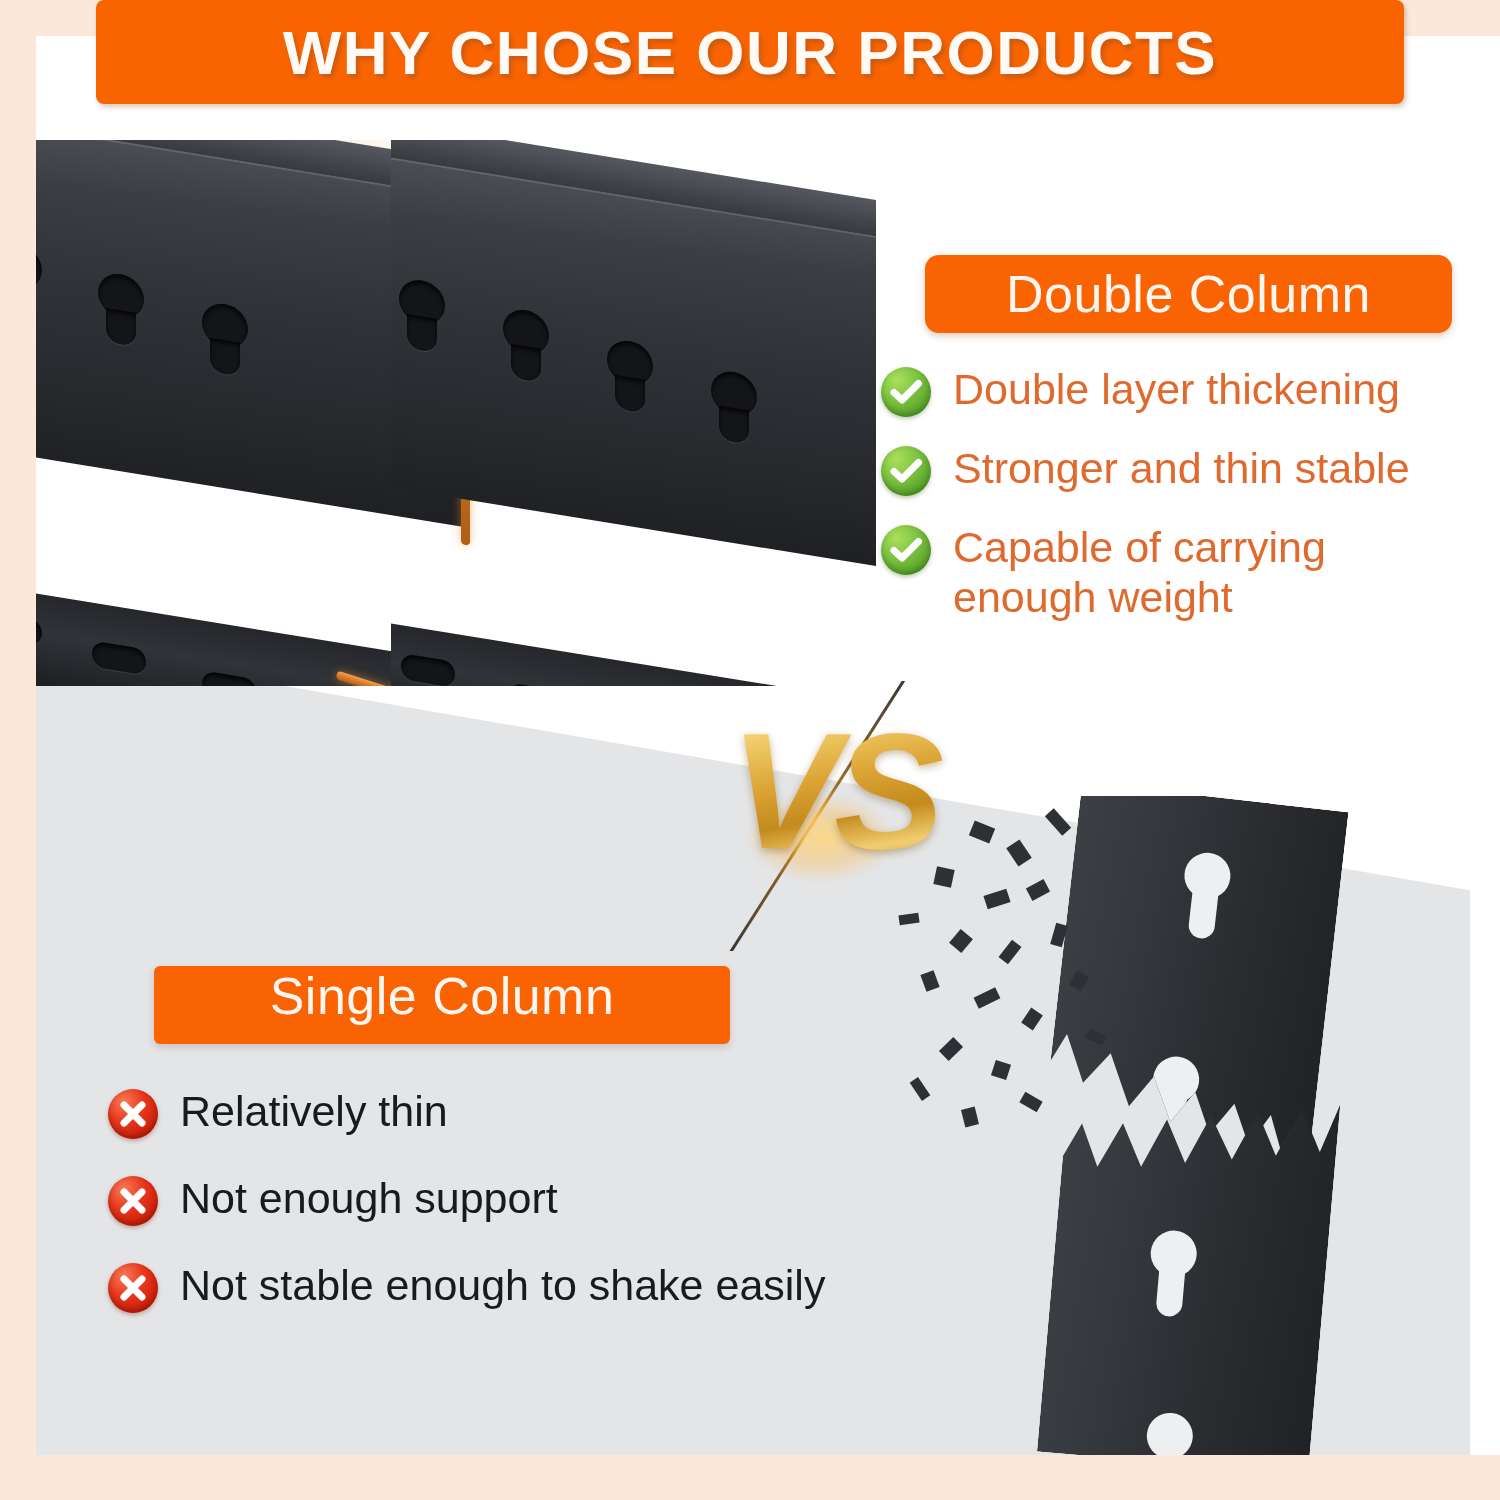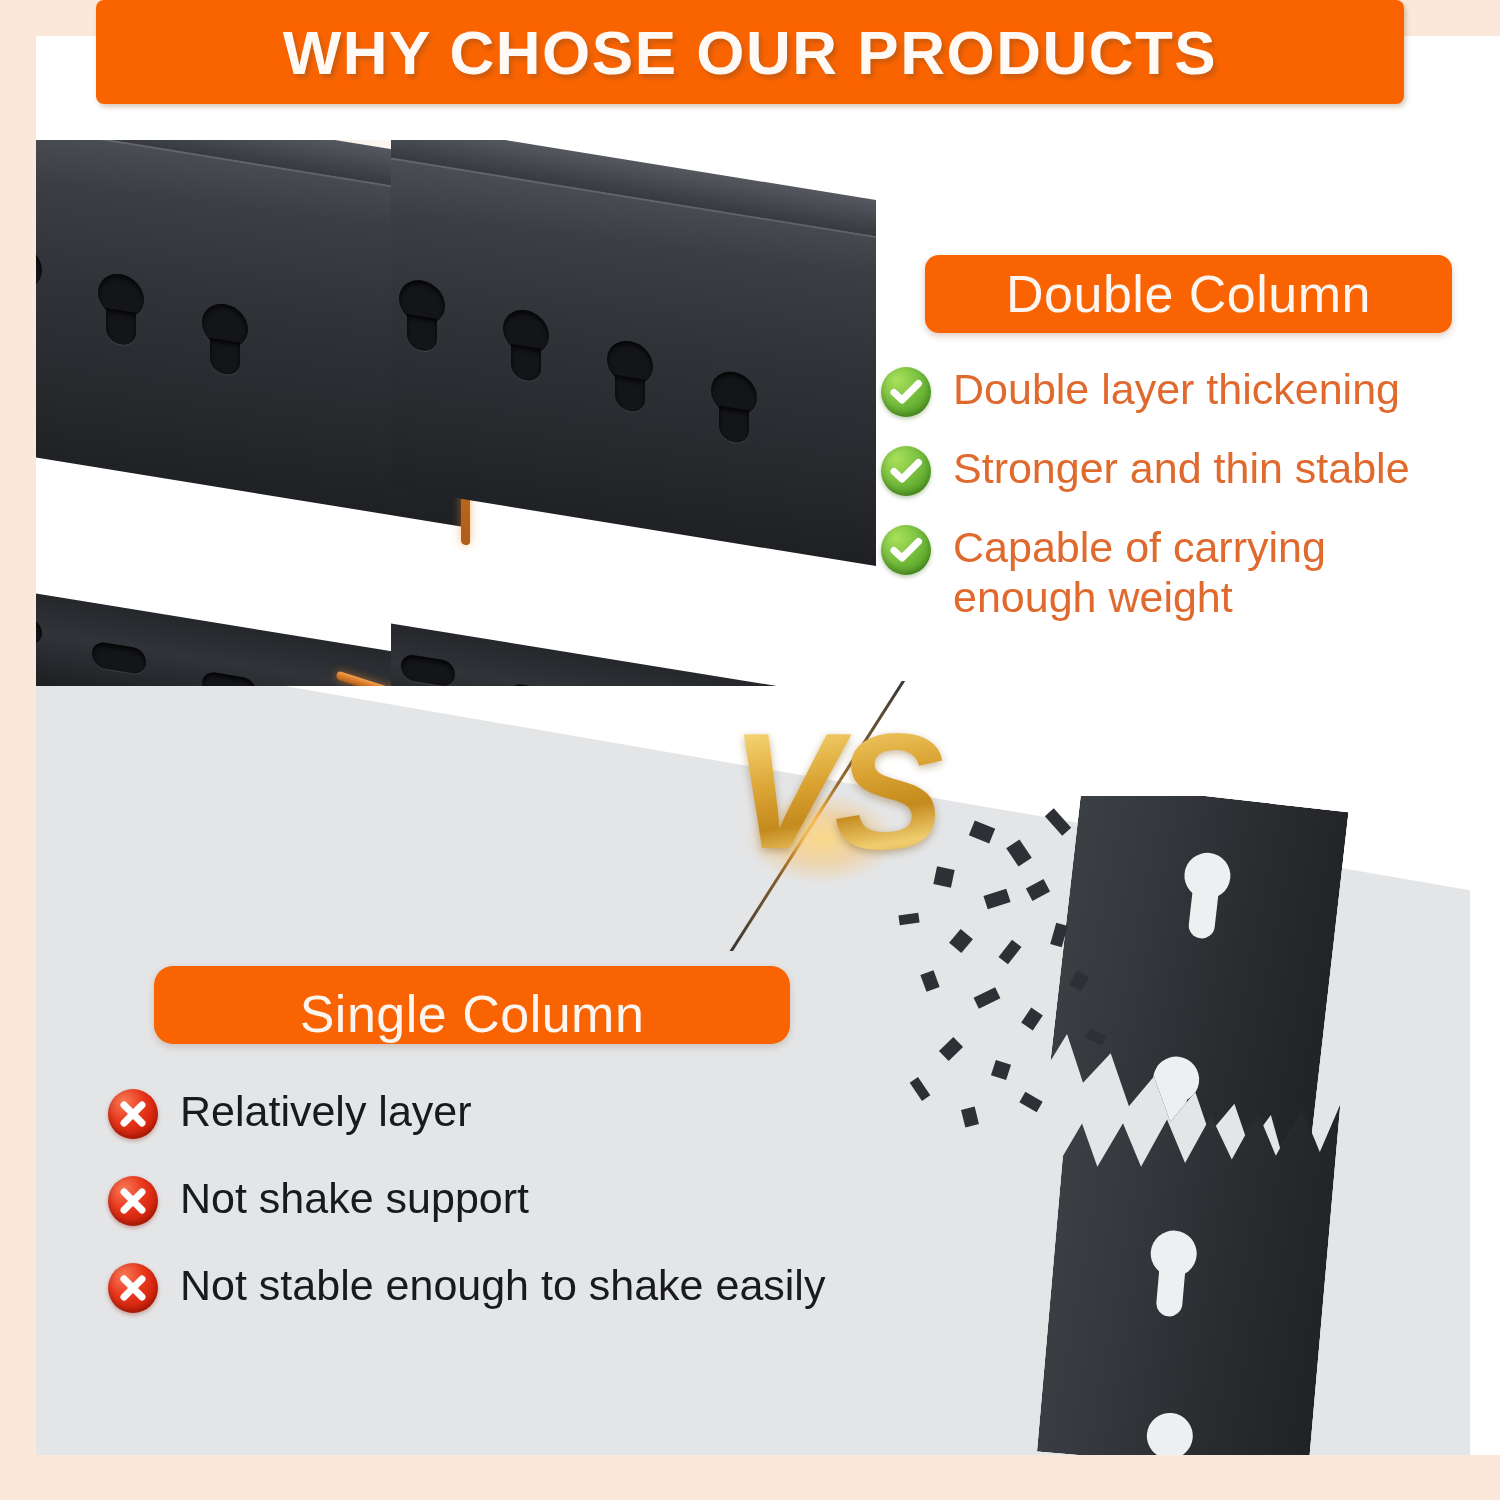--- a/index.html
+++ b/index.html
@@ -280,26 +280,26 @@
     height: 90px;
     background: radial-gradient(ellipse at center, rgba(255,214,120,0.85) 0%, rgba(255,180,60,0.35) 38%, rgba(255,170,40,0) 72%);
     pointer-events: none;
   }
 
   
   .single-badge {
     position: absolute;
     left: 118px;
     top: 930px;
-    width: 636px;
+    width: 576px;
     height: 78px;
     background: #f96302;
-    border-radius: 19px;
+    border-radius: 6px;
     display: flex;
-    align-items: flex-end;
+    align-items: flex-start;
     justify-content: center;
     box-shadow: 0 3px 7px rgba(120,70,30,0.22);
     z-index: 30;
   }
   .single-badge .badge-text {
     color: #fdf6f0;
     font-size: 52px;
     letter-spacing: 0.5px;
     white-space: nowrap;
   }
@@ -482,30 +482,30 @@
     </div>
 
     <div class="single-list">
 
       <div class="con-item">
         <span class="ico-cross">
           <svg viewBox="0 0 50 50">
             <path d="M16 16 L34 34 M34 16 L16 34" fill="none" stroke="#ffffff" stroke-width="7" stroke-linecap="round"></path>
           </svg>
         </span>
-        <span class="txt">Relatively layer</span>
+        <span class="txt">Relatively thin</span>
       </div>
 
       <div class="con-item">
         <span class="ico-cross">
           <svg viewBox="0 0 50 50">
             <path d="M16 16 L34 34 M34 16 L16 34" fill="none" stroke="#ffffff" stroke-width="7" stroke-linecap="round"></path>
           </svg>
         </span>
-        <span class="txt">Not shake support</span>
+        <span class="txt">Not enough support</span>
       </div>
 
       <div class="con-item">
         <span class="ico-cross">
           <svg viewBox="0 0 50 50">
             <path d="M16 16 L34 34 M34 16 L16 34" fill="none" stroke="#ffffff" stroke-width="7" stroke-linecap="round"></path>
           </svg>
         </span>
         <span class="txt">Not stable enough to shake easily</span>
       </div>

